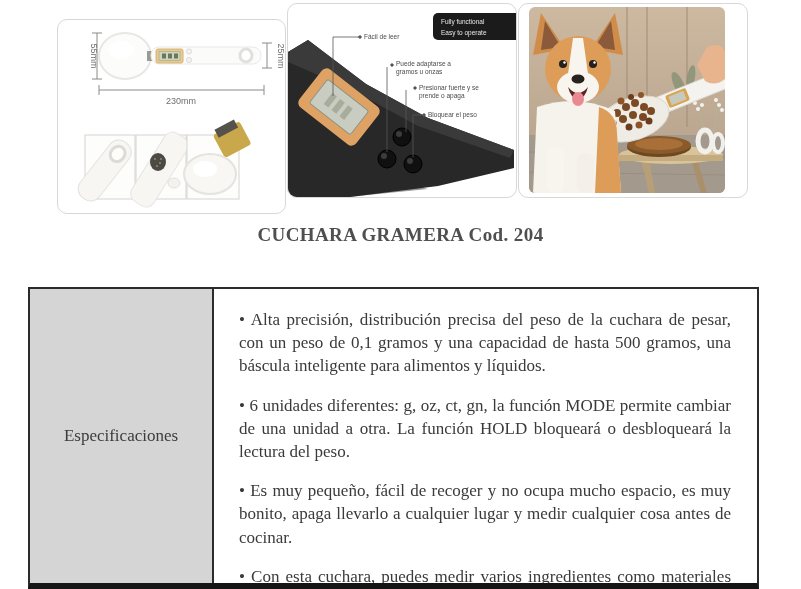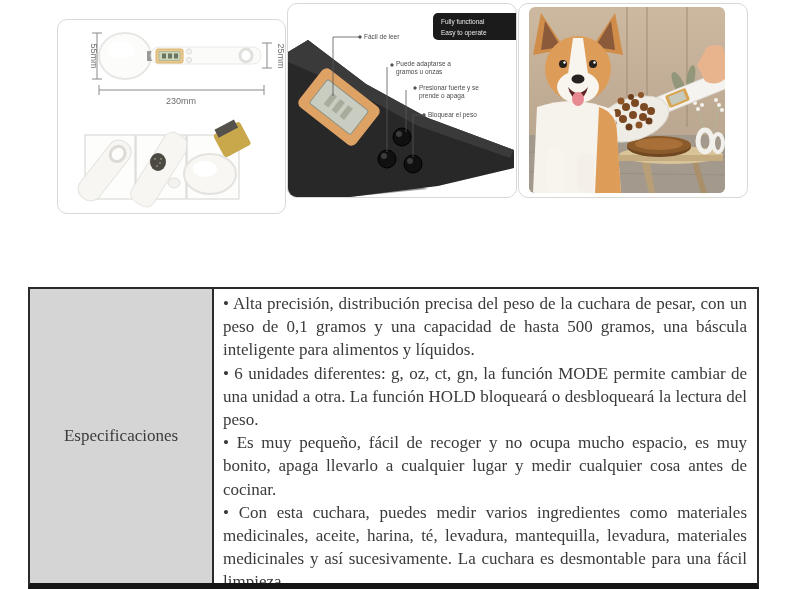--- a/index.html
+++ b/index.html
@@ -33,21 +33,21 @@
              font-size:19px;font-weight:bold;color:#4f4f4f;letter-spacing:.4px;}
 
   
   #spec-table{position:absolute;left:28px;top:287px;width:731px;height:302px;
               box-sizing:border-box;border:2px solid #2b2b2b;border-bottom:6px solid #151515;
               display:flex;background:#fff;}
   #spec-label-cell{width:184px;box-sizing:border-box;background:#d5d5d5;
                    border-right:2px solid #2b2b2b;display:flex;align-items:center;
                    justify-content:center;font-size:17px;color:#3c3c3c;}
   #spec-body-cell{flex:1;box-sizing:border-box;padding:3px 10px 2px 9px;overflow:hidden;}
-  #spec-body-cell p{margin:0;font-size:17px;line-height:23.2px;color:#3a3a3a;
+  #spec-body-cell p{margin:16px;font-size:17px;line-height:23.2px;color:#3a3a3a;
                     text-align:justify;}
 </style>
 </head>
 <body>
 
 <div id="page">
 
   <div class="panel" id="panel1">
     <svg width="227" height="193" viewBox="0 0 227 193">
 
@@ -271,20 +271,21 @@
           <circle cx="35.5" cy="55.5" r="1.2" fill="#fff"></circle>
             <circle cx="65.5" cy="55.5" r="1.2" fill="#fff"></circle>
           <ellipse cx="49" cy="72" rx="6.5" ry="4.5" fill="#262220"></ellipse>
           <path d="M39,80 q10,12 20,0 q-3,12 -10,12 q-7,0 -10,-12z" fill="#5d2320"></path>
           <ellipse cx="49" cy="92" rx="6" ry="7" fill="#e98a93"></ellipse>
         </g>
       </svg>
     </div>
   </div>
 
+  <div id="doc-title">CUCHARA GRAMERA Cod. 204</div>
 
   <div id="spec-table">
     <div id="spec-label-cell">Especificaciones</div>
     <div id="spec-body-cell">
       <p>• Alta precisión, distribución precisa del peso de la cuchara de pesar, con un peso de 0,1 gramos y una capacidad de hasta 500 gramos, una báscula inteligente para alimentos y líquidos.</p>
       <p>• 6 unidades diferentes: g, oz, ct, gn, la función MODE permite cambiar de una unidad a otra. La función HOLD bloqueará o desbloqueará la lectura del peso.</p>
       <p>• Es muy pequeño, fácil de recoger y no ocupa mucho espacio, es muy bonito, apaga llevarlo a cualquier lugar y medir cualquier cosa antes de cocinar.</p>
       <p>• Con esta cuchara, puedes medir varios ingredientes como materiales medicinales, aceite, harina, té, levadura, mantequilla, levadura, materiales medicinales y así sucesivamente. La cuchara es desmontable para una fácil limpieza.</p>
     </div>
   </div>

